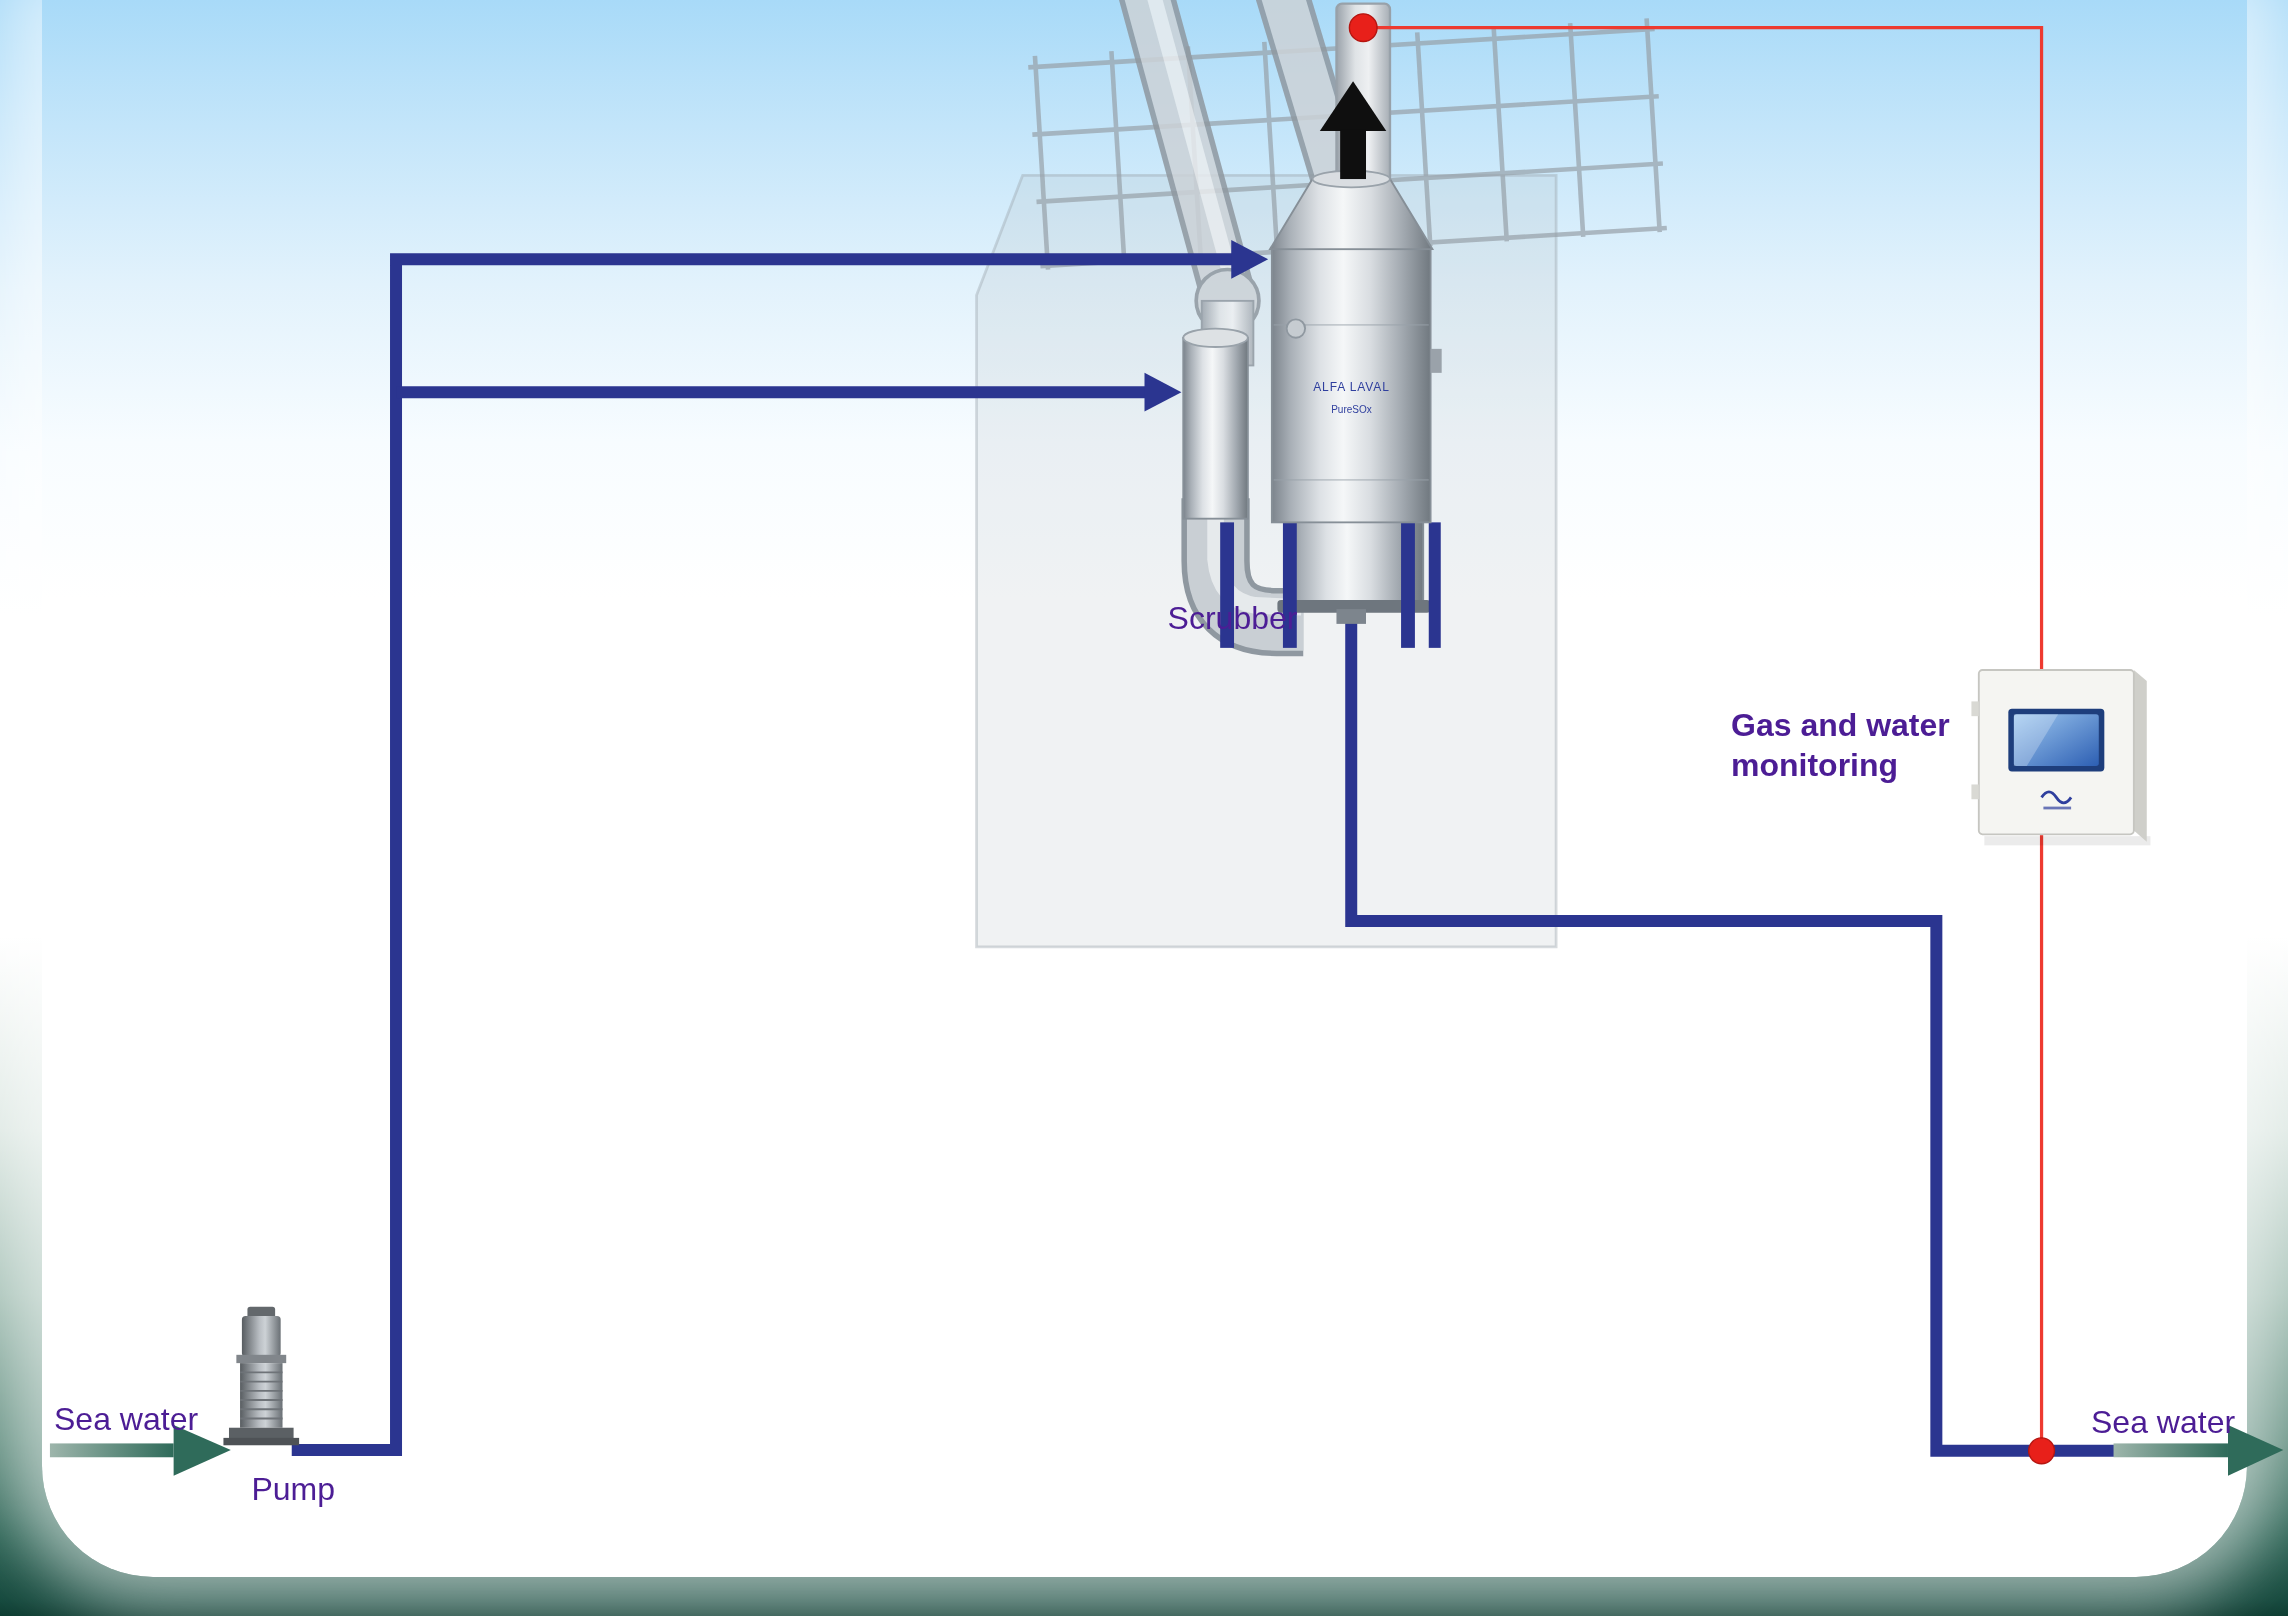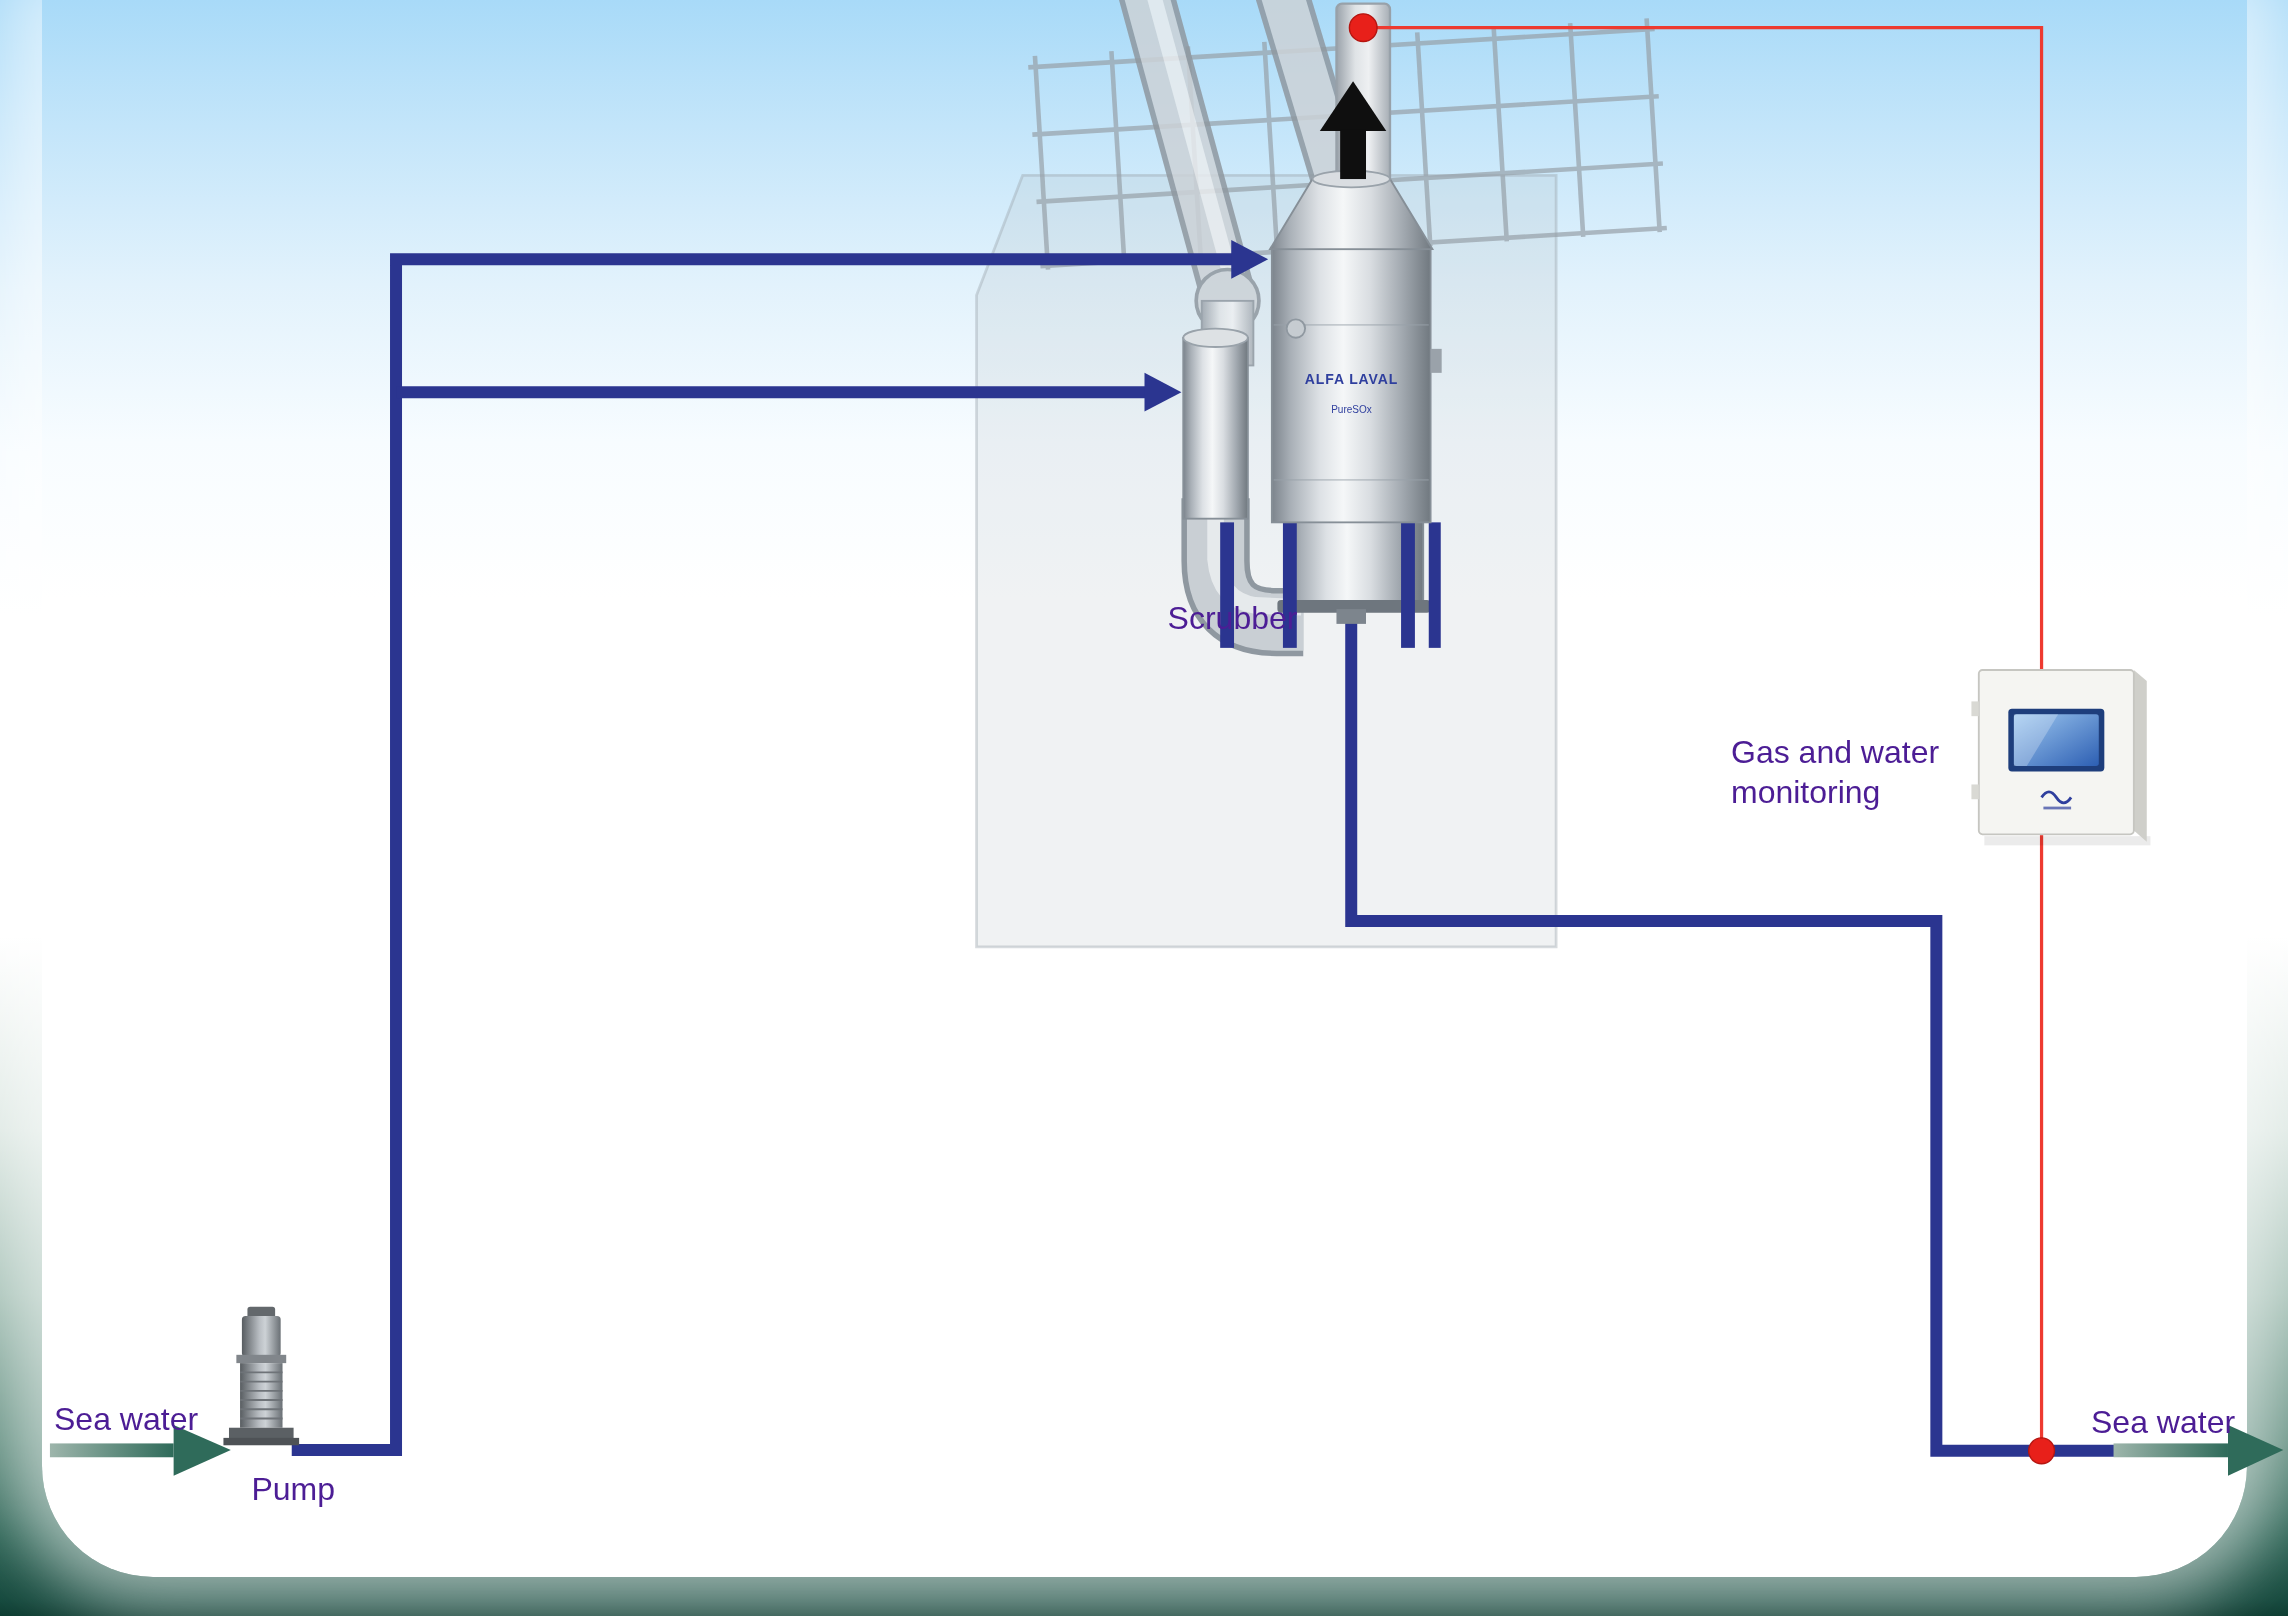--- a/index.html
+++ b/index.html
@@ -21,28 +21,28 @@
     box-shadow:0 0 65px 32px rgba(255,255,255,0.55);
     z-index:1;
   }
   svg.diagram{position:absolute;inset:0;z-index:2;}
   .lbl{
     position:absolute;z-index:3;
     font-family:"Liberation Sans",sans-serif;
     font-size:32px;line-height:1.25;color:#4c1d95;
   }
   .lbl-scrubber{left:1154px;top:598px;width:157px;text-align:center;}
-  .lbl-monitoring{left:1731px;top:732px;width:231px;}
+  .lbl-monitoring{left:1731px;top:705px;width:231px;font-weight:bold;}
   .lbl-pump{left:187px;top:1469px;width:148px;text-align:right;}
   .lbl-seawater-in{left:54px;top:1399px;}
   .lbl-seawater-out{left:2091px;top:1402px;}
   .brandmark{
     position:absolute;z-index:3;color:#2f3f9e;text-align:center;width:111px;left:1296px;
   }
-  .brandmark.brand{top:371px;font-size:14px;font-weight:bold;letter-spacing:0.9px;}
+  .brandmark.brand{top:380px;font-size:12px;font-weight:normal;letter-spacing:0.9px;}
   .brandmark.model{top:404px;font-size:10px;}
 </style>
 </head>
 <body>
 
 <div class="stage">
 
   <div class="white-panel"></div>
 
   <svg class="diagram" viewBox="0 0 2480 1751" width="2289" height="1616">

